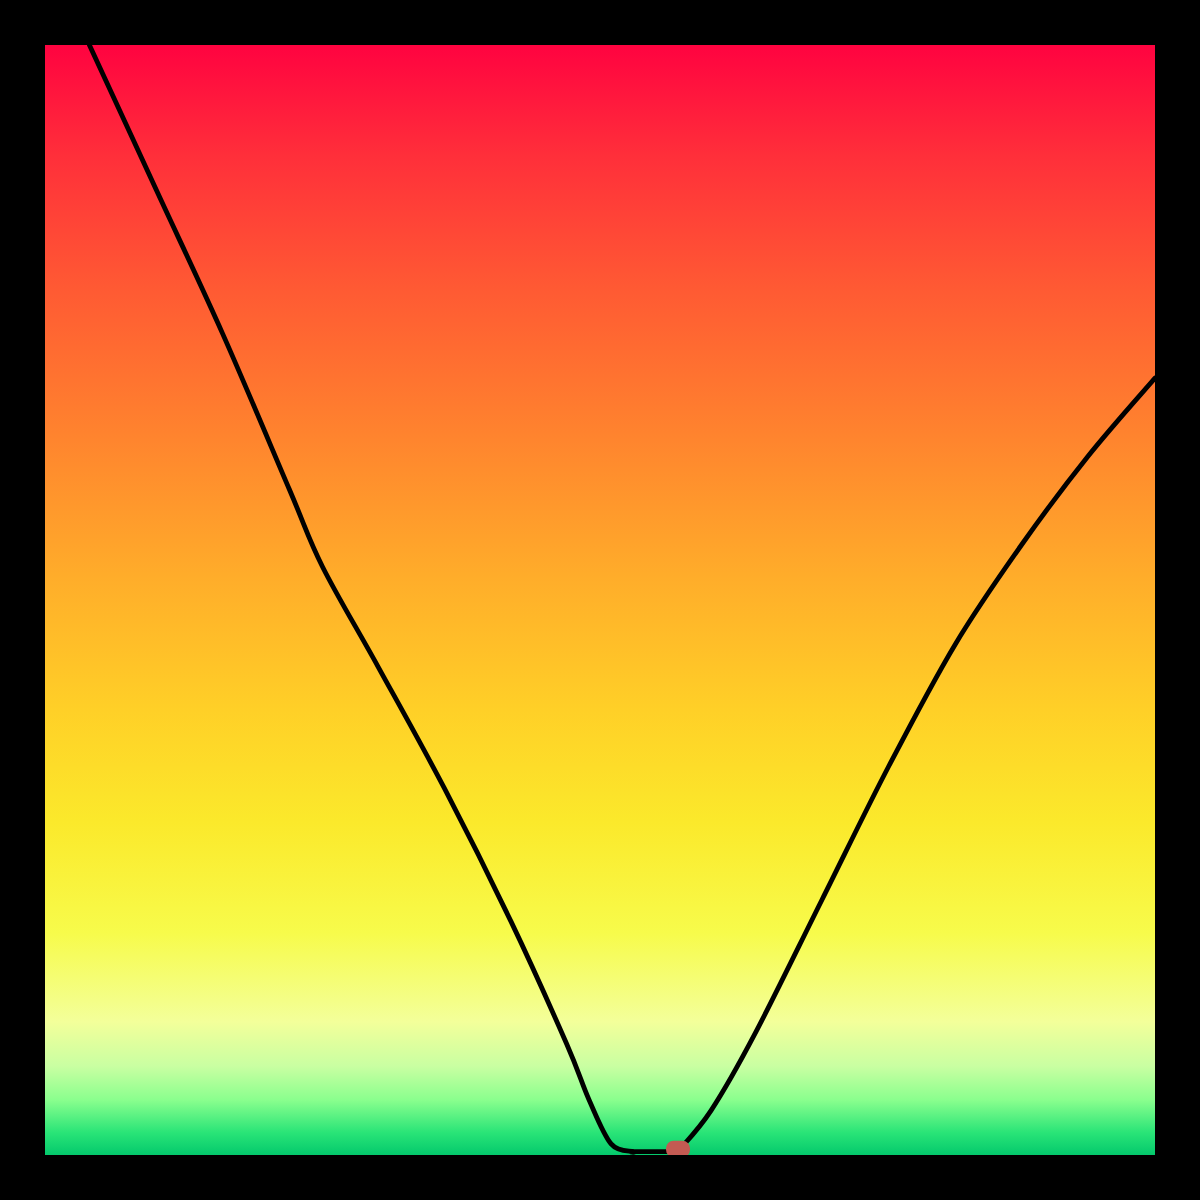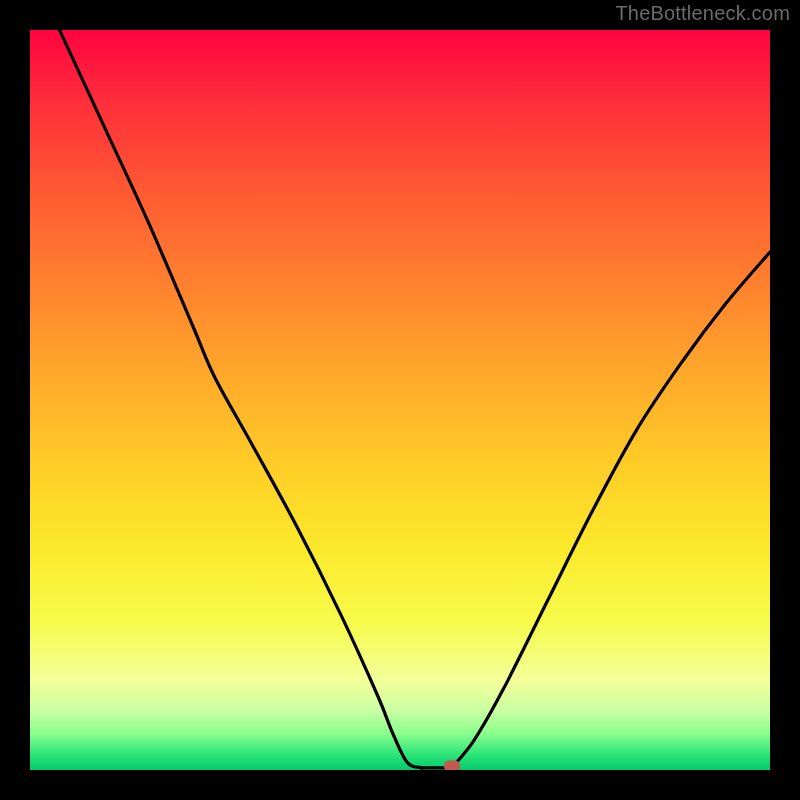--- a/index.html
+++ b/index.html
@@ -69,21 +69,20 @@
     background: #c35a52;
     z-index: 20;
     transform: translate(-50%, -50%);
   }
 </style>
 </head>
 <body>
 
 <div class="frame">
 
-  <div class="watermark">TheBottleneck.com</div>
 
   <div class="plot-area">
     <div class="gradient"></div>
 
     <svg class="curve" viewBox="0 0 740 740" preserveAspectRatio="none">
       <path id="curve-path" fill="none" stroke="#000000" stroke-width="3.2" stroke-linecap="round" stroke-linejoin="round" d="M 29.60 0.00 C 37.00 16.03, 59.20 64.13, 74.00 96.20 C 88.80 128.27, 103.60 159.10, 118.40 192.40 C 133.20 225.70, 151.70 270.10, 162.80 296.00 C 173.90 321.90, 175.13 328.07, 185.00 347.80 C 194.87 367.53, 208.43 389.73, 222.00 414.40 C 235.57 439.07, 251.60 467.43, 266.40 495.80 C 281.20 524.17, 297.23 556.23, 310.80 584.60 C 324.37 612.97, 339.17 646.27, 347.80 666.00 C 356.43 685.73, 357.67 691.90, 362.60 703.00 C 367.53 714.10, 372.47 726.80, 377.40 732.60 C 382.33 738.40, 389.73 736.92, 392.20 737.78 C 394.67 738.64, 387.27 737.78, 392.20 737.78 C 397.13 737.78, 416.87 737.78, 421.80 737.78 C 426.73 737.78, 418.10 742.34, 421.80 737.78 C 425.50 733.22, 435.37 723.60, 444.00 710.40 C 452.63 697.20, 461.27 682.03, 473.60 658.60 C 485.93 635.17, 503.20 599.40, 518.00 569.80 C 532.80 540.20, 547.60 509.37, 562.40 481.00 C 577.20 452.63, 592.00 424.27, 606.80 399.60 C 621.60 374.93, 636.40 353.97, 651.20 333.00 C 666.00 312.03, 680.80 292.30, 695.60 273.80 C 710.40 255.30, 732.60 230.63, 740.00 222.00"></path>
     </svg>
 
     <div id="marker" class="marker" style="left: 421.8px; top: 735.56px;"></div>
   </div>

